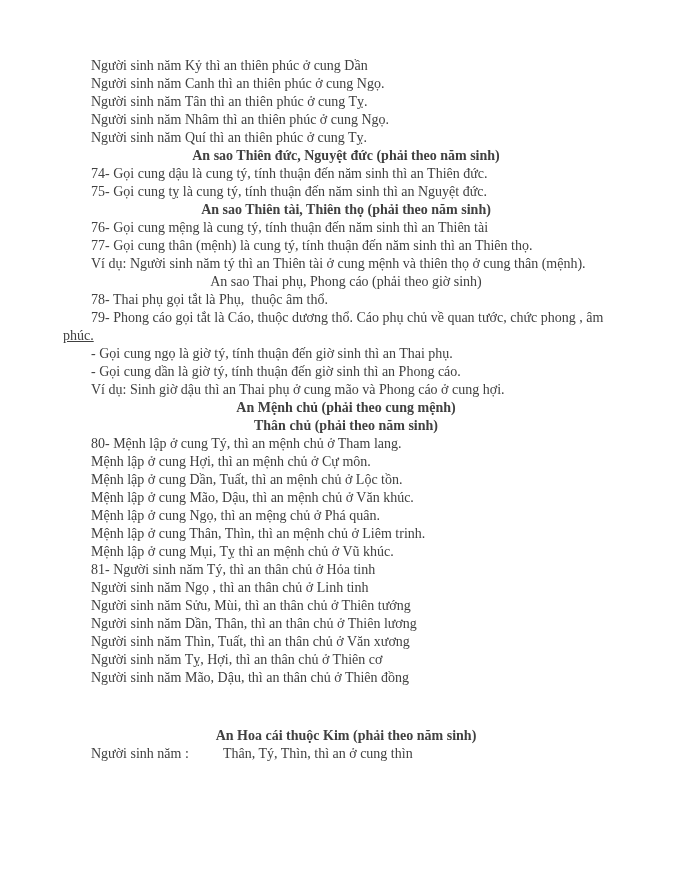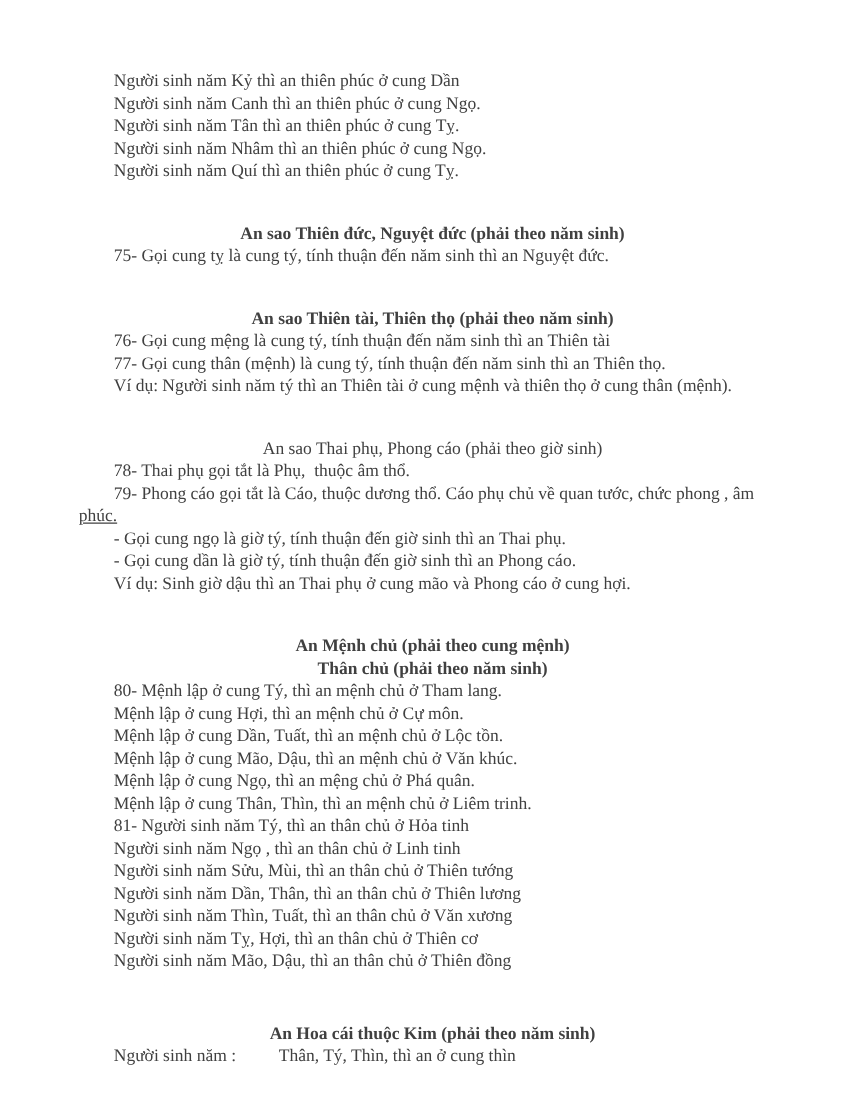--- a/index.html
+++ b/index.html
@@ -17,21 +17,21 @@
     overflow: hidden;
   }
   .section { margin: 0; }
   .line {
     margin: 0;
     padding-left: 28px;
     white-space: pre;
   }
   .line.no-indent { padding-left: 0; text-decoration: underline; }
   .heading {
-    margin: 32px 0 0 0;
+    margin: 0 0 0 0;
     text-align: center;
     font-weight: bold;
     white-space: pre;
   }
   .heading.regular { font-weight: normal; }
   .heading.stacked { margin-top: 0; }
   .heading.far { margin-top: 40px; }
   .tab-label { display: inline-block; width: 132px; }
 </style>
 </head>
@@ -42,20 +42,21 @@
   <div class="section">
     <p class="line">Người sinh năm Kỷ thì an thiên phúc ở cung Dần</p>
     <p class="line">Người sinh năm Canh thì an thiên phúc ở cung Ngọ.</p>
     <p class="line">Người sinh năm Tân thì an thiên phúc ở cung Tỵ.</p>
     <p class="line">Người sinh năm Nhâm thì an thiên phúc ở cung Ngọ.</p>
     <p class="line">Người sinh năm Quí thì an thiên phúc ở cung Tỵ.</p>
   </div>
 
   <div class="section">
     <p class="heading">An sao Thiên đức, Nguyệt đức (phải theo năm sinh)</p>
+    <p class="line">74- Gọi cung dậu là cung tý, tính thuận đến năm sinh thì an Thiên đức.</p>
     <p class="line">75- Gọi cung tỵ là cung tý, tính thuận đến năm sinh thì an Nguyệt đức.</p>
   </div>
 
   <div class="section">
     <p class="heading">An sao Thiên tài, Thiên thọ (phải theo năm sinh)</p>
     <p class="line">76- Gọi cung mệng là cung tý, tính thuận đến năm sinh thì an Thiên tài</p>
     <p class="line">77- Gọi cung thân (mệnh) là cung tý, tính thuận đến năm sinh thì an Thiên thọ.</p>
     <p class="line">Ví dụ: Người sinh năm tý thì an Thiên tài ở cung mệnh và thiên thọ ở cung thân (mệnh).</p>
   </div>
 
@@ -71,20 +72,21 @@
 
   <div class="section">
     <p class="heading">An Mệnh chủ (phải theo cung mệnh)</p>
     <p class="heading stacked">Thân chủ (phải theo năm sinh)</p>
     <p class="line">80- Mệnh lập ở cung Tý, thì an mệnh chủ ở Tham lang.</p>
     <p class="line">Mệnh lập ở cung Hợi, thì an mệnh chủ ở Cự môn.</p>
     <p class="line">Mệnh lập ở cung Dần, Tuất, thì an mệnh chủ ở Lộc tồn.</p>
     <p class="line">Mệnh lập ở cung Mão, Dậu, thì an mệnh chủ ở Văn khúc.</p>
     <p class="line">Mệnh lập ở cung Ngọ, thì an mệng chủ ở Phá quân.</p>
     <p class="line">Mệnh lập ở cung Thân, Thìn, thì an mệnh chủ ở Liêm trinh.</p>
+    <p class="line">Mệnh lập ở cung Mụi, Tỵ thì an mệnh chủ ở Vũ khúc.</p>
     <p class="line">81- Người sinh năm Tý, thì an thân chủ ở Hỏa tinh</p>
     <p class="line">Người sinh năm Ngọ , thì an thân chủ ở Linh tinh</p>
     <p class="line">Người sinh năm Sửu, Mùi, thì an thân chủ ở Thiên tướng</p>
     <p class="line">Người sinh năm Dần, Thân, thì an thân chủ ở Thiên lương</p>
     <p class="line">Người sinh năm Thìn, Tuất, thì an thân chủ ở Văn xương</p>
     <p class="line">Người sinh năm Tỵ, Hợi, thì an thân chủ ở Thiên cơ</p>
     <p class="line">Người sinh năm Mão, Dậu, thì an thân chủ ở Thiên đồng</p>
   </div>
 
   <div class="section">

